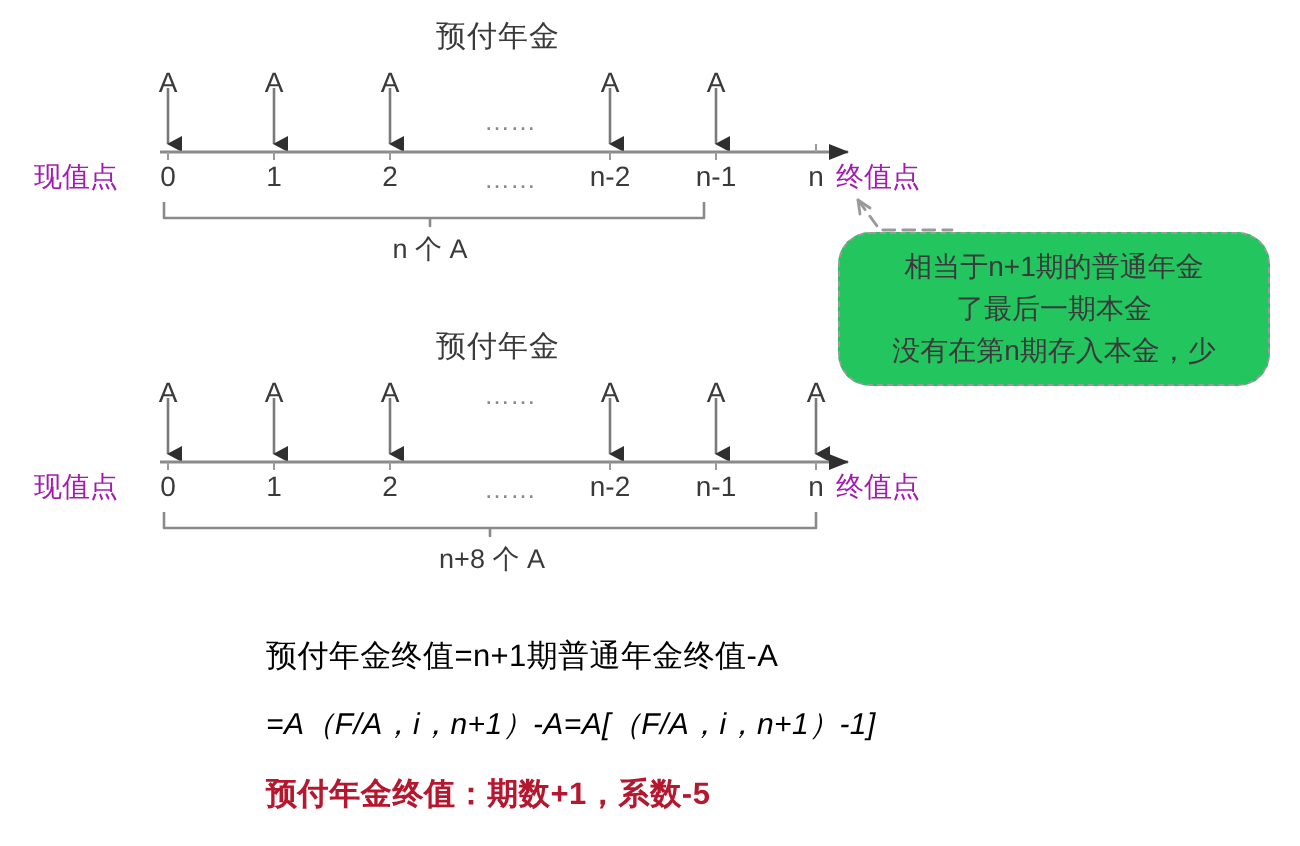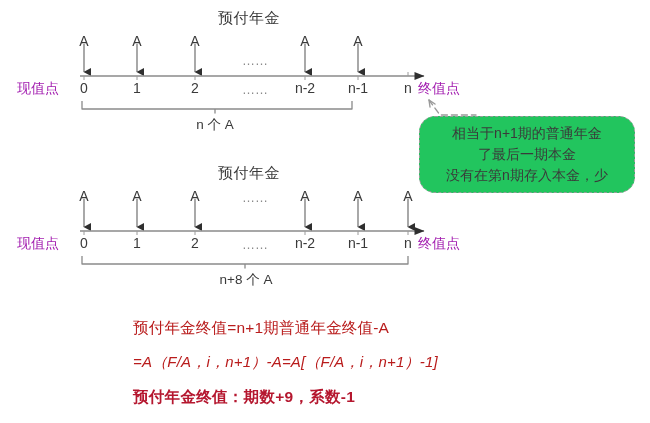--- a/index.html
+++ b/index.html
@@ -62,21 +62,21 @@
   }
   .callout-text {
     font-size: 14px;
     color: #3a3a3a;
     line-height: 21px;
     text-align: center;
     white-space: nowrap;
   }
   .formula-line {
     font-size: 15.5px;
-    color: #b91c1c;
+    color: #000000;
     white-space: nowrap;
     letter-spacing: 0.2px;
   }
   .formula-italic {
     font-style: italic;
     font-size: 15px;
     text-align: center;
   }
   .formula-red {
     font-size: 15.5px;
@@ -210,15 +210,15 @@
 
   <svg class="abs" style="left:0px; top:254px;" width="450" height="18">
     <path d="M82,2 L82,10 L245,10 L245,14 L245,10 L408,10 L408,2" fill="none" stroke="#8a8a8a" stroke-width="1.3" stroke-linejoin="round"></path>
   </svg>
   <div class="abs brace-label" style="left:198px; top:271px; width:96px;">n+8 个 A</div>
 
   <div class="abs formula-line" style="left:133px; top:318px;">预付年金终值=n+1期普通年金终值-A</div>
 
   <div class="abs formula-line formula-italic" style="left:133px; top:353px;">=A（F/A，i，n+1）-A=A[（F/A，i，n+1）-1]</div>
 
-  <div class="abs formula-red" style="left:133px; top:387px;">预付年金终值：期数+9，系数-1</div>
+  <div class="abs formula-red" style="left:133px; top:387px;">预付年金终值：期数+1，系数-5</div>
 
 </div>
 
 </body></html>

